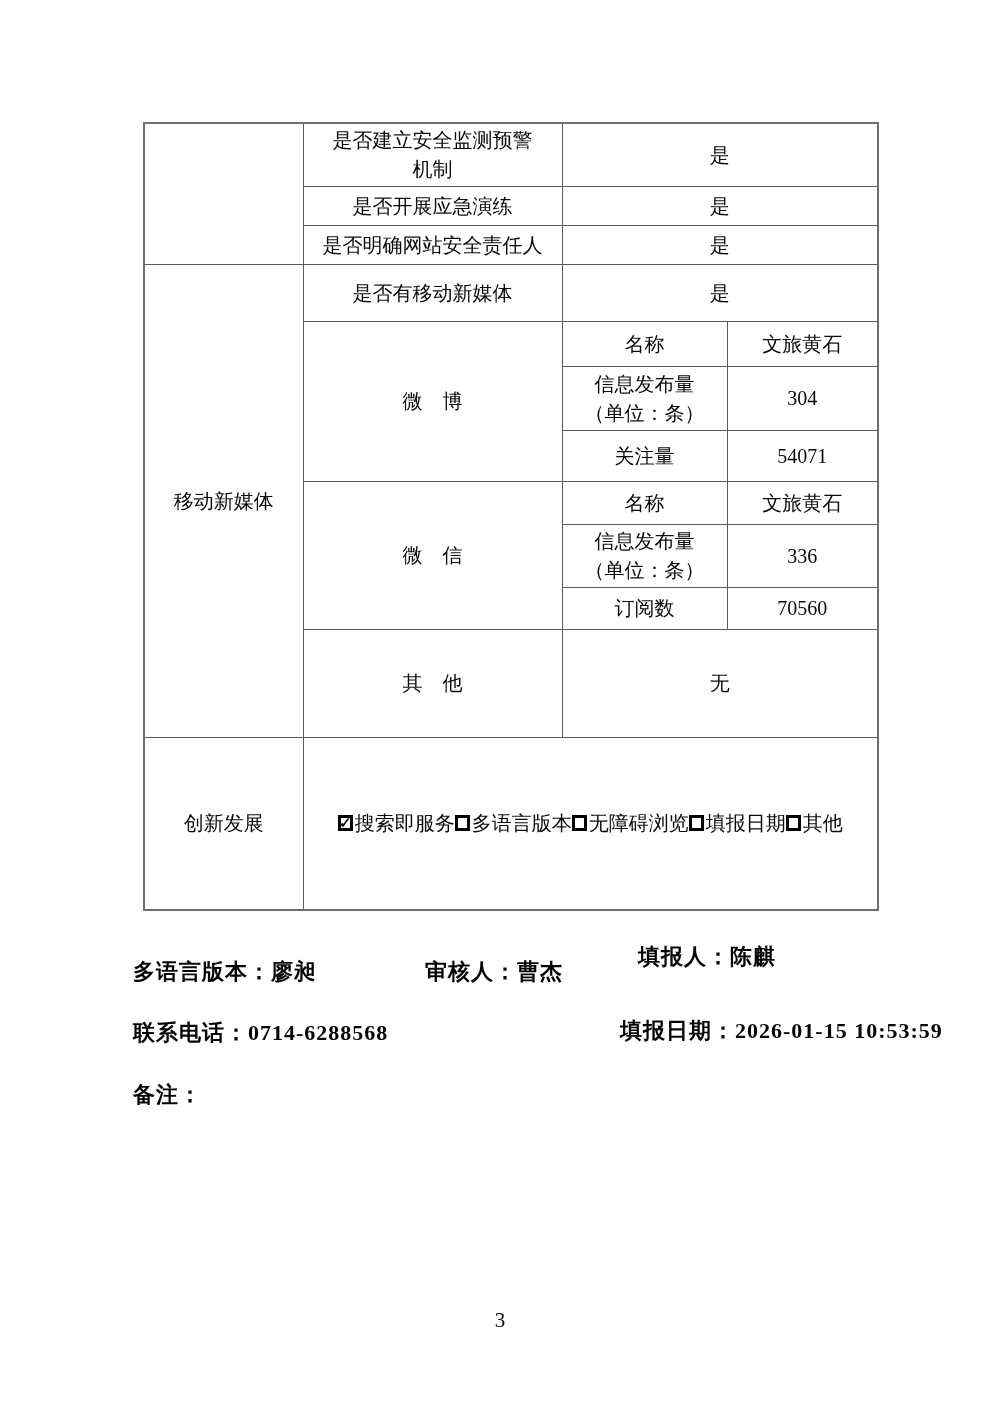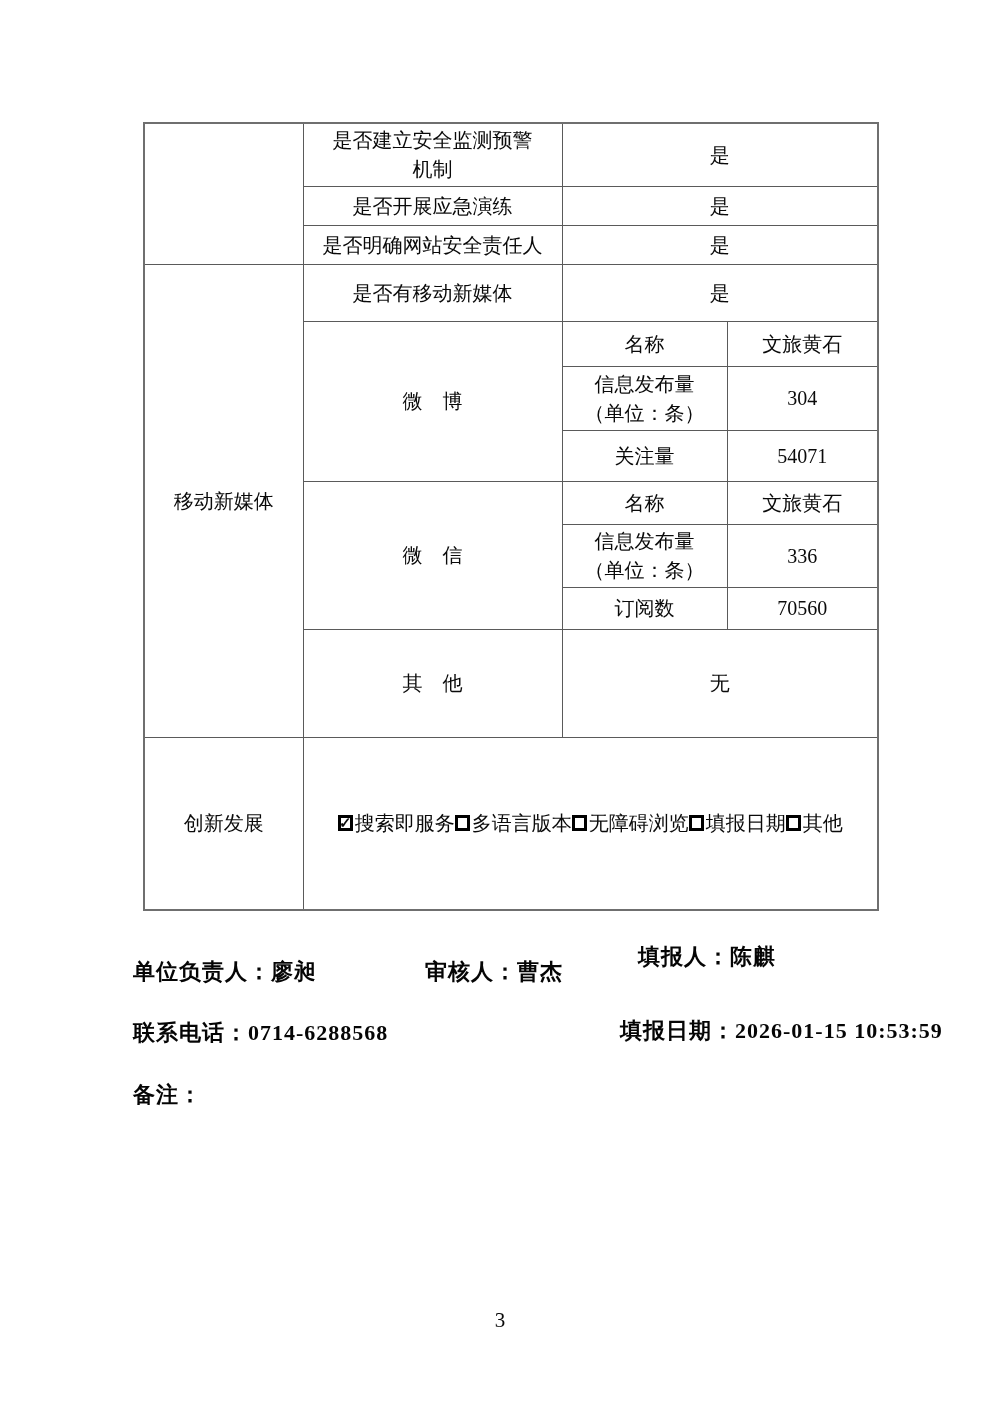--- a/index.html
+++ b/index.html
@@ -174,21 +174,21 @@
                 <span class="cb"></span>
                 <span>其他</span>
               </span>
             </div>
         </td>
       </tr>
     </tbody>
   </table>
 
   <div class="footer-item" style="left:133px; top:957px;">
-    <span>单位负责人：</span><span>廖昶</span>
+    <span>多语言版本：</span><span>廖昶</span>
   </div>
   <div class="footer-item" style="left:425px; top:957px;">
     <span>审核人：</span><span>曹杰</span>
   </div>
   <div class="footer-item" style="left:638px; top:942px;">
     <span>填报人：</span><span>陈麒</span>
   </div>
   <div class="footer-item" style="left:133px; top:1018px;text-align:center;">
     <span>联系电话：</span><span>0714-6288568</span>
   </div>

